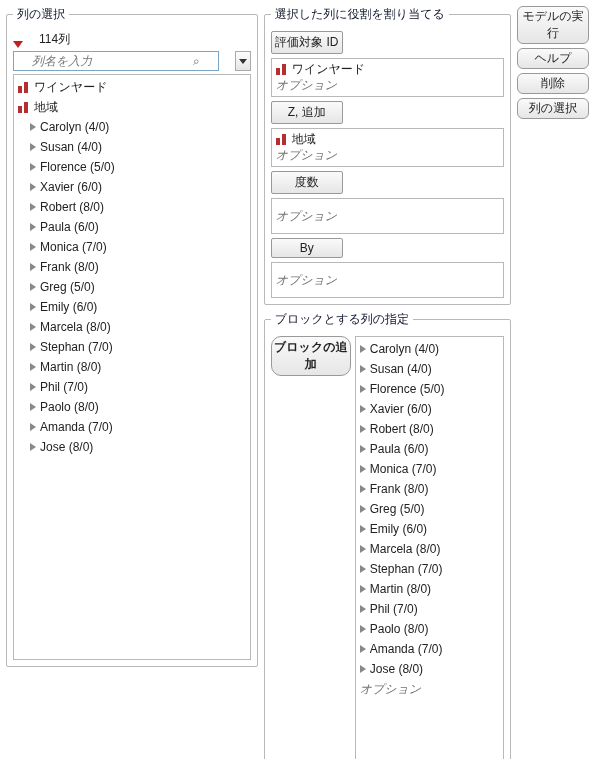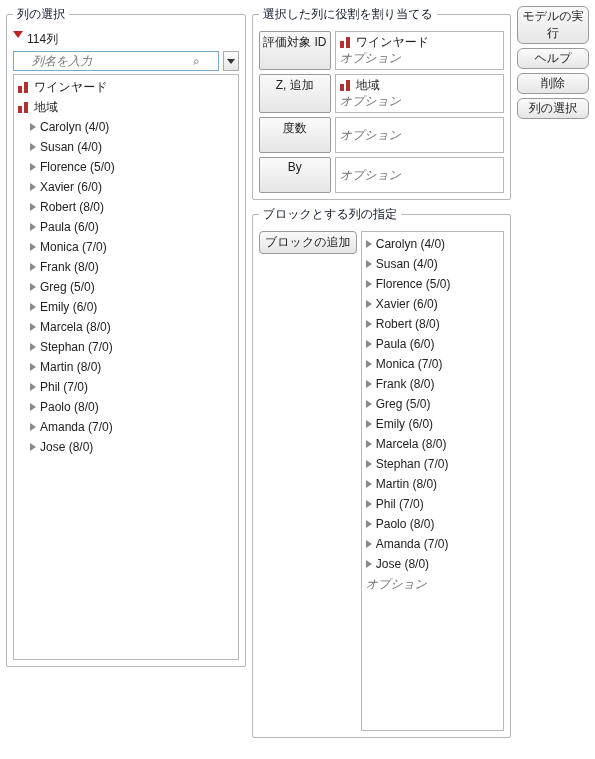--- a/index.html
+++ b/index.html
@@ -20,21 +20,21 @@
     border-radius: 2px;
     margin: 0; padding: 8px 6px 6px 6px;
     position: relative;
   }
   legend {
     font-size: 12px; padding: 0 4px;
     color: #0f172a;
   }
 
   
-  .top-row { display:flex; align-items:flex-start; gap:4px; margin-bottom:3px;}
+  .top-row { display:flex; align-items:flex-end; gap:16px; margin-bottom:3px;}
   .red-tri {
     width:0;height:0;
     border-left:5px solid transparent;
     border-right:5px solid transparent;
     border-top:7px solid #c02020;
     display:inline-block;
   }
   .search-wrap {
     flex:1; display:flex; align-items:center;
     border:1px solid #7aa7c7; background:#fff;
@@ -75,42 +75,43 @@
     display:inline-block; position:relative;
   }
   .bars::before, .bars::after {
     content:""; position:absolute; bottom:0; width:4px; background:#b43030;
   }
   .bars::before { left:0; height:7px; }
   .bars::after  { left:6px; height:11px; }
 
   
   .role-grid { display:flex; flex-direction:column; gap:4px; }
-  .role-row { display:flex; gap:4px; align-items:stretch; }
+  .role-row { display:flex; gap:4px; align-items:stretch;flex-direction:column; }
   .role-btn {
     width:72px; flex:none;
     border:1px solid #999; background:linear-gradient(#fafafa,#e6e6e6);
     font-size:12px; text-align:center; padding:2px 0;
     border-radius:2px;
   }
   .role-box {
     flex:1; border:1px solid #b8b8b8; background:#fff;
     min-height:36px; padding:2px 4px;
     display:flex; flex-direction:column; justify-content:center;
   }
   .opt { color:#737373; font-style:italic; }
   .role-val { display:flex; align-items:center; gap:4px; height:16px;}
 
   
   .block-row { display:flex; gap:4px; align-items:flex-start; }
   .block-btn {
-    width:98px; flex:none;
+    width:80px; flex:none;
     border:1px solid #999; background:linear-gradient(#fafafa,#e6e6e6);
     font-size:12px; text-align:center; padding:2px 0;
-    border-radius:4px;
+    border-radius:10px;
+    font-weight:bold;
   }
   .block-list {
     flex:1; border:1px solid #b8b8b8; background:#fff;
     height:500px; padding:2px 2px;
   }
   .block-list .item { padding-left:2px; }
 
   
   .act-btn {
     border:1px solid #999; background:linear-gradient(#fafafa,#e6e6e6);

